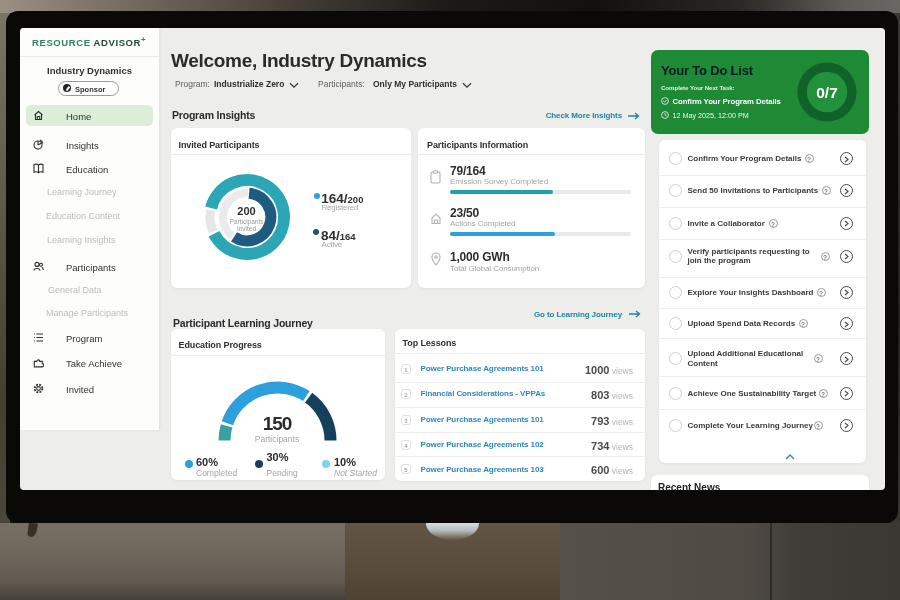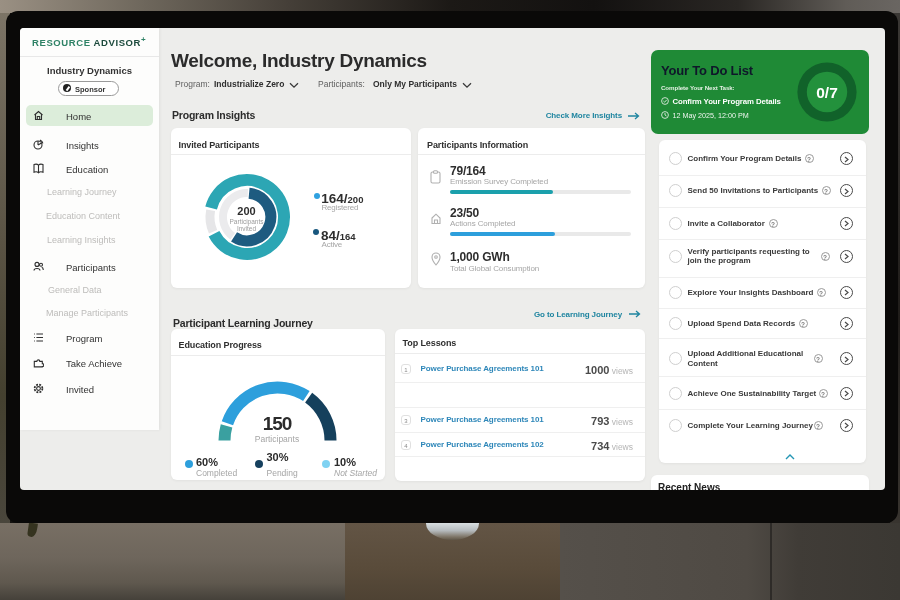--- a/index.html
+++ b/index.html
@@ -238,33 +238,43 @@
 
   <div class="card" id="card4" style="left:374.5px; top:301px; width:250.5px; height:151.5px;">
     <div class="ctitle" style="left:8px; top:9px;">Top Lessons</div>
     <div class="cdiv" style="top:24px;"></div>
     <div class="lrow" style="top:34.6px;">
         <b class="lb">1</b>
         <span class="ll">Power Purchase Agreements 101</span>
         <span class="lv"><b>1000</b> views</span>
       </div>
     <div class="isep" style="top:52.9px;"></div>
+    <div class="lrow" style="top:59.6px;">
+        <b class="lb">2</b>
+        <span class="ll">Financial Considerations - VPPAs</span>
+        <span class="lv"><b>803</b> views</span>
+      </div>
     <div class="isep" style="top:77.5px;"></div>
     <div class="lrow" style="top:85.6px;">
         <b class="lb">3</b>
         <span class="ll">Power Purchase Agreements 101</span>
         <span class="lv"><b>793</b> views</span>
       </div>
     <div class="isep" style="top:102.5px;"></div>
     <div class="lrow" style="top:110.6px;">
         <b class="lb">4</b>
         <span class="ll">Power Purchase Agreements 102</span>
         <span class="lv"><b>734</b> views</span>
       </div>
     <div class="isep" style="top:127.4px;"></div>
+    <div class="lrow" style="top:135.2px;">
+        <b class="lb">5</b>
+        <span class="ll">Power Purchase Agreements 103</span>
+        <span class="lv"><b>600</b> views</span>
+      </div>
   </div>
 
   <div class="abs" id="gcard" style="left:630.5px; top:22px; width:218px; height:84px; background:#1f8a36; border-radius:7px;">
     <div class="abs" style="left:10.5px; top:13px; font-size:13px; font-weight:bold; color:#0f172a; letter-spacing:-0.2px;">Your To Do List</div>
     <div class="abs" style="left:10.5px; top:33.5px; font-size:6.2px; color:#e3efe3; font-weight:bold; letter-spacing:-0.1px;">Complete Your Next Task:</div>
     <svg class="abs" style="left:10.5px; top:46.5px;" width="8" height="8" viewBox="0 0 8 8" fill="none" stroke="#dfeadf" stroke-width="0.9">
         <circle cx="4" cy="4" r="3.4"></circle>
         <path d="M2.4 4 L3.6 5.2 L5.7 2.9"></path>
       </svg>
     <div class="abs" style="left:22px; top:46.5px; font-size:7.8px; color:#fff; font-weight:bold; letter-spacing:-0.1px;">Confirm Your Program Details</div>

